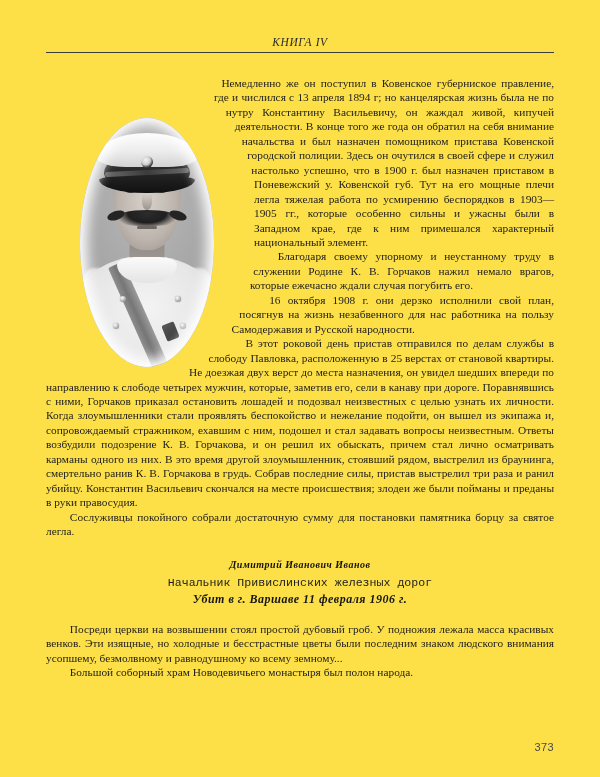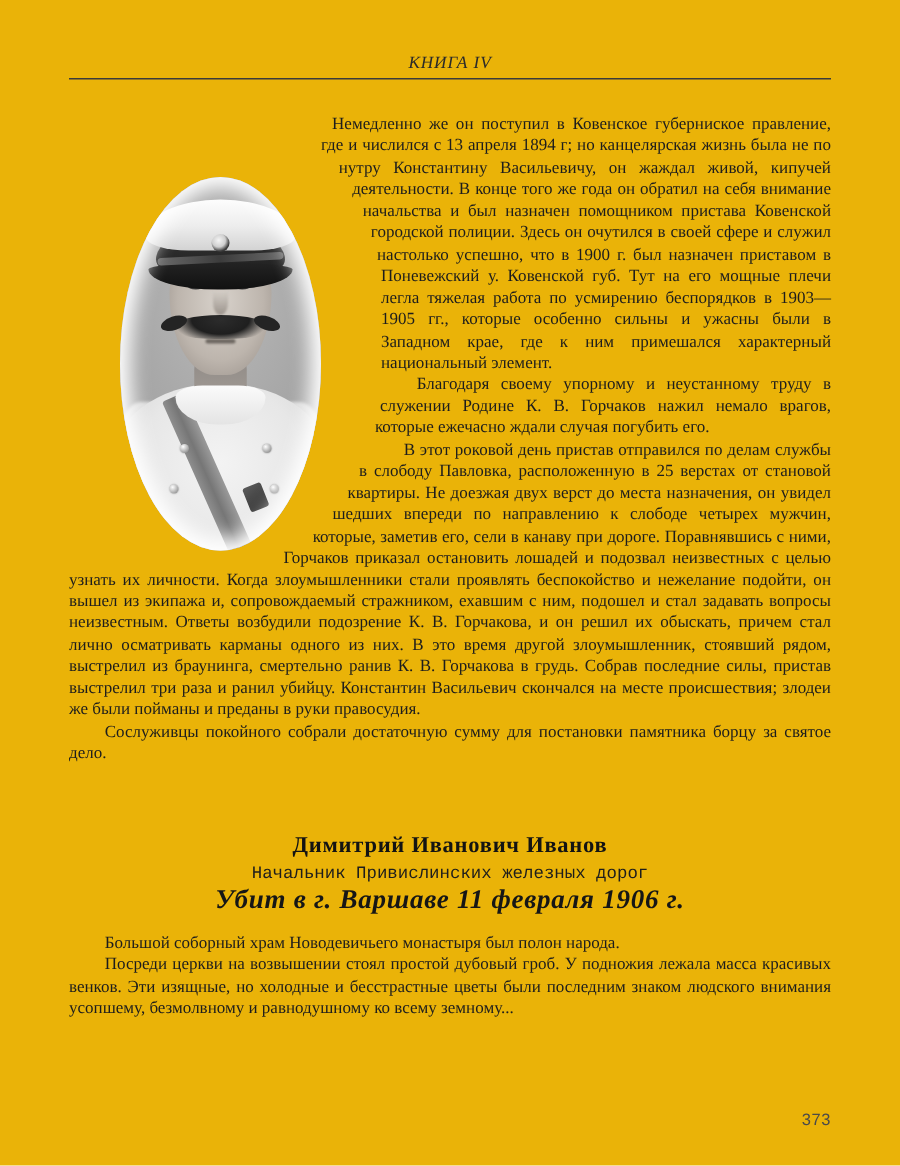--- a/index.html
+++ b/index.html
@@ -13,21 +13,21 @@
     position: relative;
     overflow: hidden;
     font-family: "Liberation Serif", "DejaVu Serif", serif;
     color: #1b1b1b;
     -webkit-font-smoothing: antialiased;
   }
 
   .page {
     position: absolute;
     inset: 0;
-    background: #eab308;
+    background: #fde047;
   }
 
   
   .running-head {
     position: absolute;
     left: 46px;
     top: 36px;
     width: 508px;
     text-align: center;
     font-style: italic;
@@ -308,36 +308,37 @@
   
   .section-head {
     position: absolute;
     left: 46px;
     top: 556px;
     width: 508px;
     text-align: center;
   }
   .sh-name {
     font-weight: bold;
-    font-size: 15px;
+    font-size: 10px;
     letter-spacing: 0.5px;
     line-height: 17px;
     color: #131313;
+    font-style: italic;
   }
   .sh-role {
     font-size: 11.6px;
     line-height: 16px;
     margin-top: 2px;
     color: #1d1d1d;
     font-family: Liberation Mono, monospace;
   }
   .sh-killed {
     font-style: italic;
     font-weight: bold;
-    font-size: 18px;
+    font-size: 12px;
     line-height: 16px;
     letter-spacing: 0.5px;
     color: #161616;
   }
 
   
   .tail {
     position: absolute;
     left: 46px;
     top: 622px;
@@ -398,30 +399,31 @@
         <div class="ph-capband"></div>
         <div class="ph-capcrown"></div>
         <div class="ph-visor"></div>
         <div class="ph-chinstrap"></div>
         <div class="ph-cockade"></div>
       </div>
     </div>
 
     <p>Немедленно же он поступил в Ковенское губерниское правление, где и числился с 13 апреля 1894 г; но канцелярская жизнь была не по нутру Константину Васильевичу, он жаждал живой, кипучей деятельности. В конце того же года он обратил на себя внимание начальства и был назначен помощником пристава Ковенской городской полиции. Здесь он очутился в своей сфере и служил настолько успешно, что в 1900 г. был назначен приставом в Поневежский у. Ковенской губ. Тут на его мощные плечи легла тяжелая работа по усмирению беспорядков в 1903—1905 гг., которые особенно сильны и ужасны были в Западном крае, где к ним примешался характерный национальный элемент.</p>
     <p>Благодаря своему упорному и неустанному труду в служении Родине К. В. Горчаков нажил немало врагов, которые ежечасно ждали случая погубить его.</p>
+    <p>16 октября 1908 г. они дерзко исполнили свой план, посягнув на жизнь незабвенного для нас работника на пользу Самодержавия и Русской народности.</p>
     <p>В этот роковой день пристав отправился по делам службы в слободу Павловка, расположенную в 25 верстах от становой квартиры. Не доезжая двух верст до места назначения, он увидел шедших впереди по направлению к слободе четырех мужчин, которые, заметив его, сели в канаву при дороге. Поравнявшись с ними, Горчаков приказал остановить лошадей и подозвал неизвестных с целью узнать их личности. Когда злоумышленники стали проявлять беспокойство и нежелание подойти, он вышел из экипажа и, сопровождаемый стражником, ехавшим с ним, подошел и стал задавать вопросы неизвестным. Ответы возбудили подозрение К. В. Горчакова, и он решил их обыскать, причем стал лично осматривать карманы одного из них. В это время другой злоумышленник, стоявший рядом, выстрелил из браунинга, смертельно ранив К. В. Горчакова в грудь. Собрав последние силы, пристав выстрелил три раза и ранил убийцу. Константин Васильевич скончался на месте происшествия; злодеи же были пойманы и преданы в руки правосудия.</p>
-    <p>Сослуживцы покойного собрали достаточную сумму для постановки памятника борцу за святое дело.</p>
+    <p>Сослуживцы покойного собрали достаточную сумму для постановки памятника борцу за святое легла.</p>
   </div>
 
   <div class="section-head">
     <div class="sh-name">Димитрий Иванович Иванов</div>
     <div class="sh-role">Начальник Привислинских железных дорог</div>
     <div class="sh-killed">Убит в г. Варшаве 11 февраля 1906 г.</div>
   </div>
 
   <div class="tail">
+    <p>Посреди церкви на возвышении стоял простой дубовый гроб. У подножия лежала масса красивых венков. Эти изящные, но холодные и бесстрастные цветы были последним знаком людского внимания усопшему, безмолвному и равнодушному ко всему земному...</p>
     <p>Большой соборный храм Новодевичьего монастыря был полон народа.</p>
-    <p>Посреди церкви на возвышении стоял простой дубовый гроб. У подножия лежала масса красивых венков. Эти изящные, но холодные и бесстрастные цветы были последним знаком людского внимания усопшему, безмолвному и равнодушному ко всему земному...</p>
   </div>
 
   <div class="folio">373</div>
 
 </div>
 
 </body></html>

